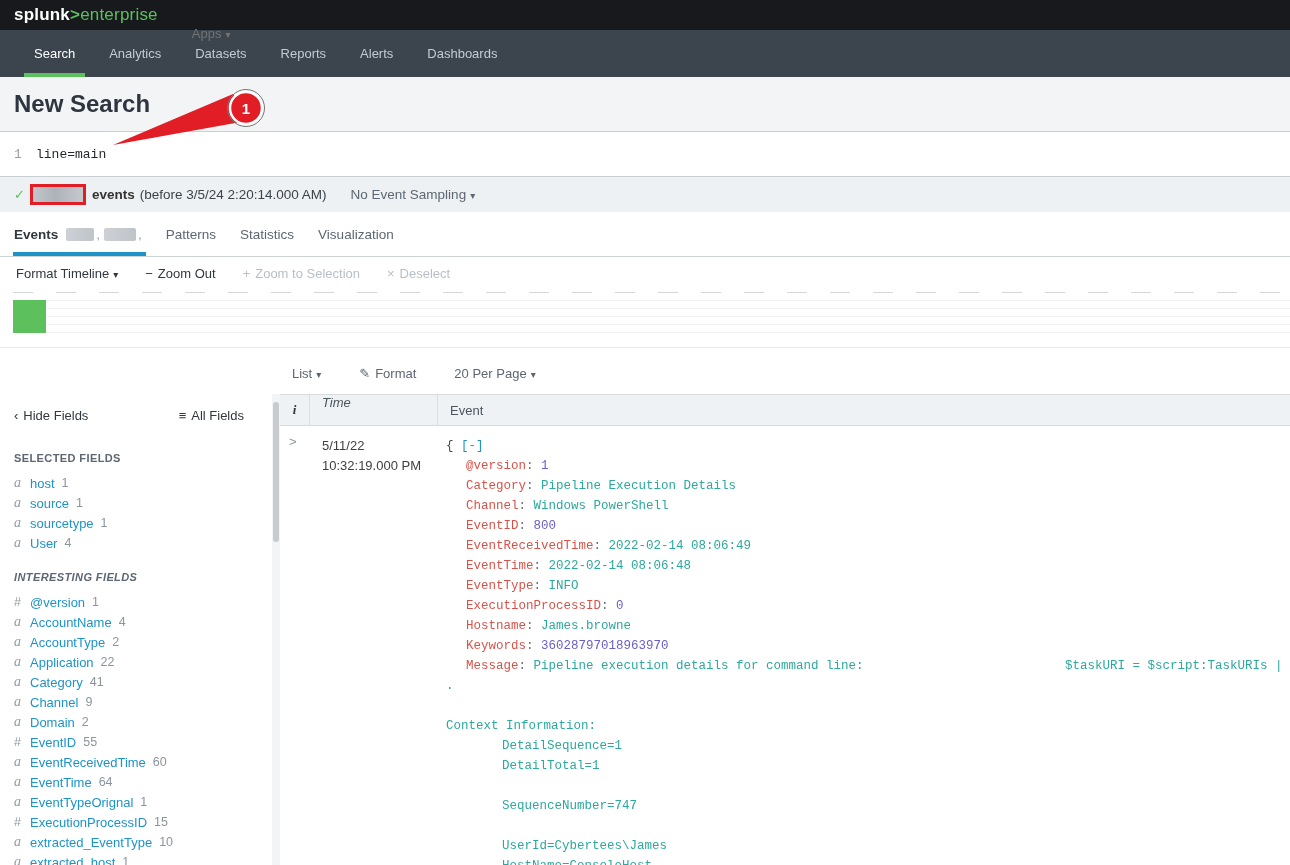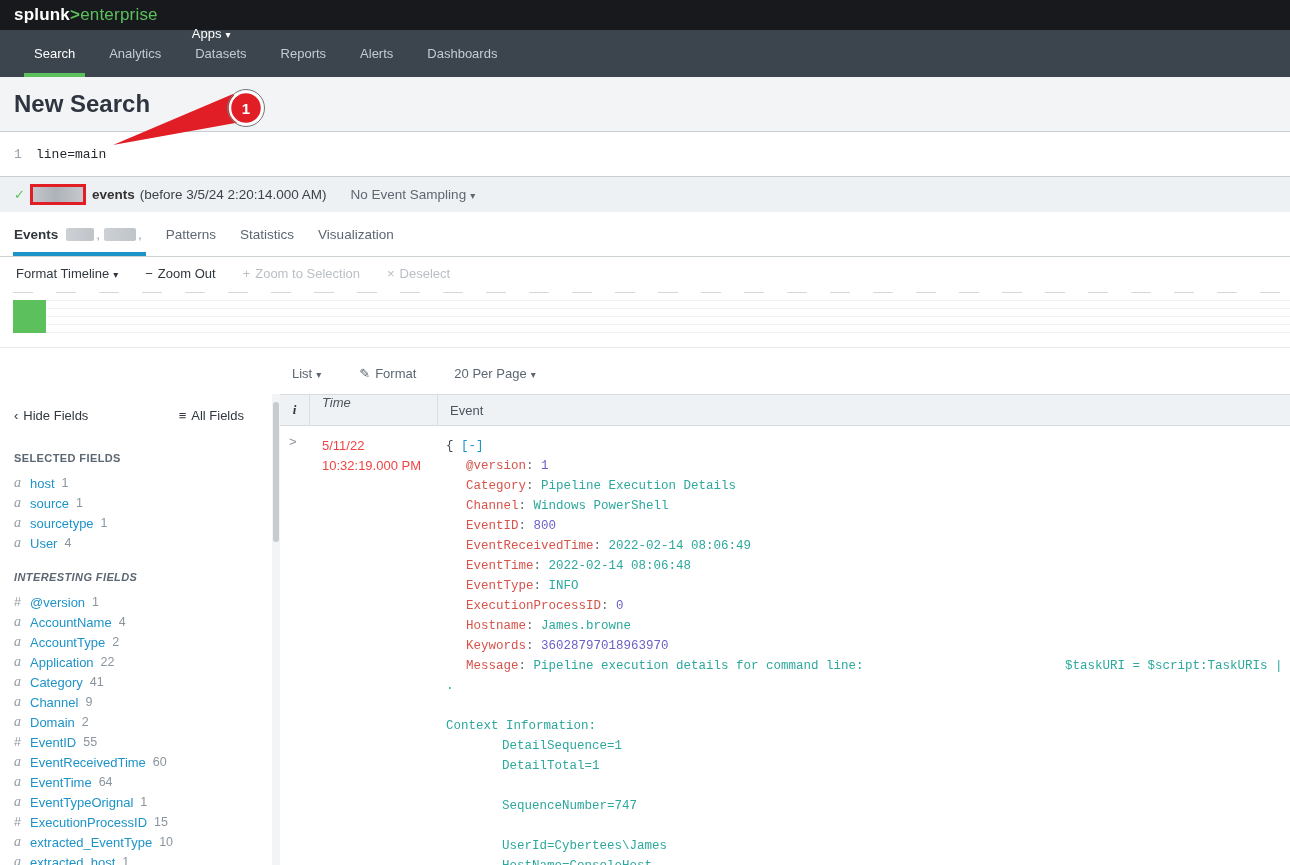--- a/index.html
+++ b/index.html
@@ -5,21 +5,21 @@
   * { margin:0; padding:0; box-sizing:border-box; }
   html,body { width:1290px; height:865px; overflow:hidden; }
   body { font-family:"Liberation Sans", sans-serif; background:#fff; position:relative; color:#31373e; }
 
   
   .topbar { height:30px; background:#17191d; display:flex; align-items:center; padding-left:14px; }
   .brand { font-size:17px; letter-spacing:.2px; cursor:pointer; }
   .brand .b-splunk { color:#ffffff; font-weight:bold; }
   .brand .b-gt { color:#5cc05c; font-weight:bold; }
   .brand .b-ent { color:#5cc05c; }
-  .apps-menu { margin-left:34px; color:#ffffff; font-size:13px; cursor:pointer;margin-top:36px; }
+  .apps-menu { margin-left:34px; color:#737373; font-size:13px; cursor:pointer;margin-top:36px; }
   .apps-menu .caret { font-size:10px; margin-left:4px; }
 
   
   .navbar { height:47px; background:#3c444d; display:flex; align-items:stretch; padding-left:12px; }
   .nav-item { display:flex; align-items:center; padding:0 14px; margin-left:6px; font-size:13px;
               color:#c3cbd3; position:relative; cursor:pointer; }
   .nav-item:first-child { margin-left:8px; }
   .nav-item.active { color:#ffffff; }
   .nav-item.active::after { content:""; position:absolute; left:4px; right:4px; bottom:0; height:4px; background:#5cc05c; }
 
@@ -93,21 +93,21 @@
   .field-prefix { width:16px; color:#949ca4; font-size:12.5px; }
   .field-prefix.it { font-style:italic; font-family:"Liberation Serif",serif; font-size:14px; }
   .field-name { color:#1e93c7; cursor:pointer; margin-right:7px; }
   .field-count { color:#8b959e; font-size:12.5px; }
   .sb-scrollbar { position:absolute; left:272px; top:394px; width:8px; bottom:0; background:#f3f4f5; }
   .sb-thumb { position:absolute; left:1px; top:8px; width:6px; height:140px; background:#c7cbce; border-radius:3px; cursor:pointer; }
 
   
   .event-row { position:absolute; left:280px; right:0; top:426px; bottom:0; overflow:hidden; }
   .er-expand { position:absolute; left:9px; top:8px; color:#8b959e; font-size:13px; cursor:pointer; }
-  .er-time { position:absolute; left:42px; top:10px; font-size:13px; color:#ef4444; line-height:20px; }
+  .er-time { position:absolute; left:42px; top:10px; font-size:13px; color:#404040; line-height:20px; }
   .er-event { position:absolute; left:166px; top:10px; right:0; font-family:"Liberation Mono","DejaVu Sans Mono",monospace;
               font-size:12.5px; line-height:20px; }
   .ev-line { height:20px; white-space:pre; position:relative; }
   .c-plain { color:#444a50; }
   .c-link { color:#1e93c7; cursor:pointer; }
   .c-key { color:#d6534a; }
   .c-sep { color:#6b7177; }
   .c-str { color:#2da89c; }
   .c-num { color:#6a5fc8; }
   .c-right { position:absolute; left:619px; top:0; white-space:pre; }

